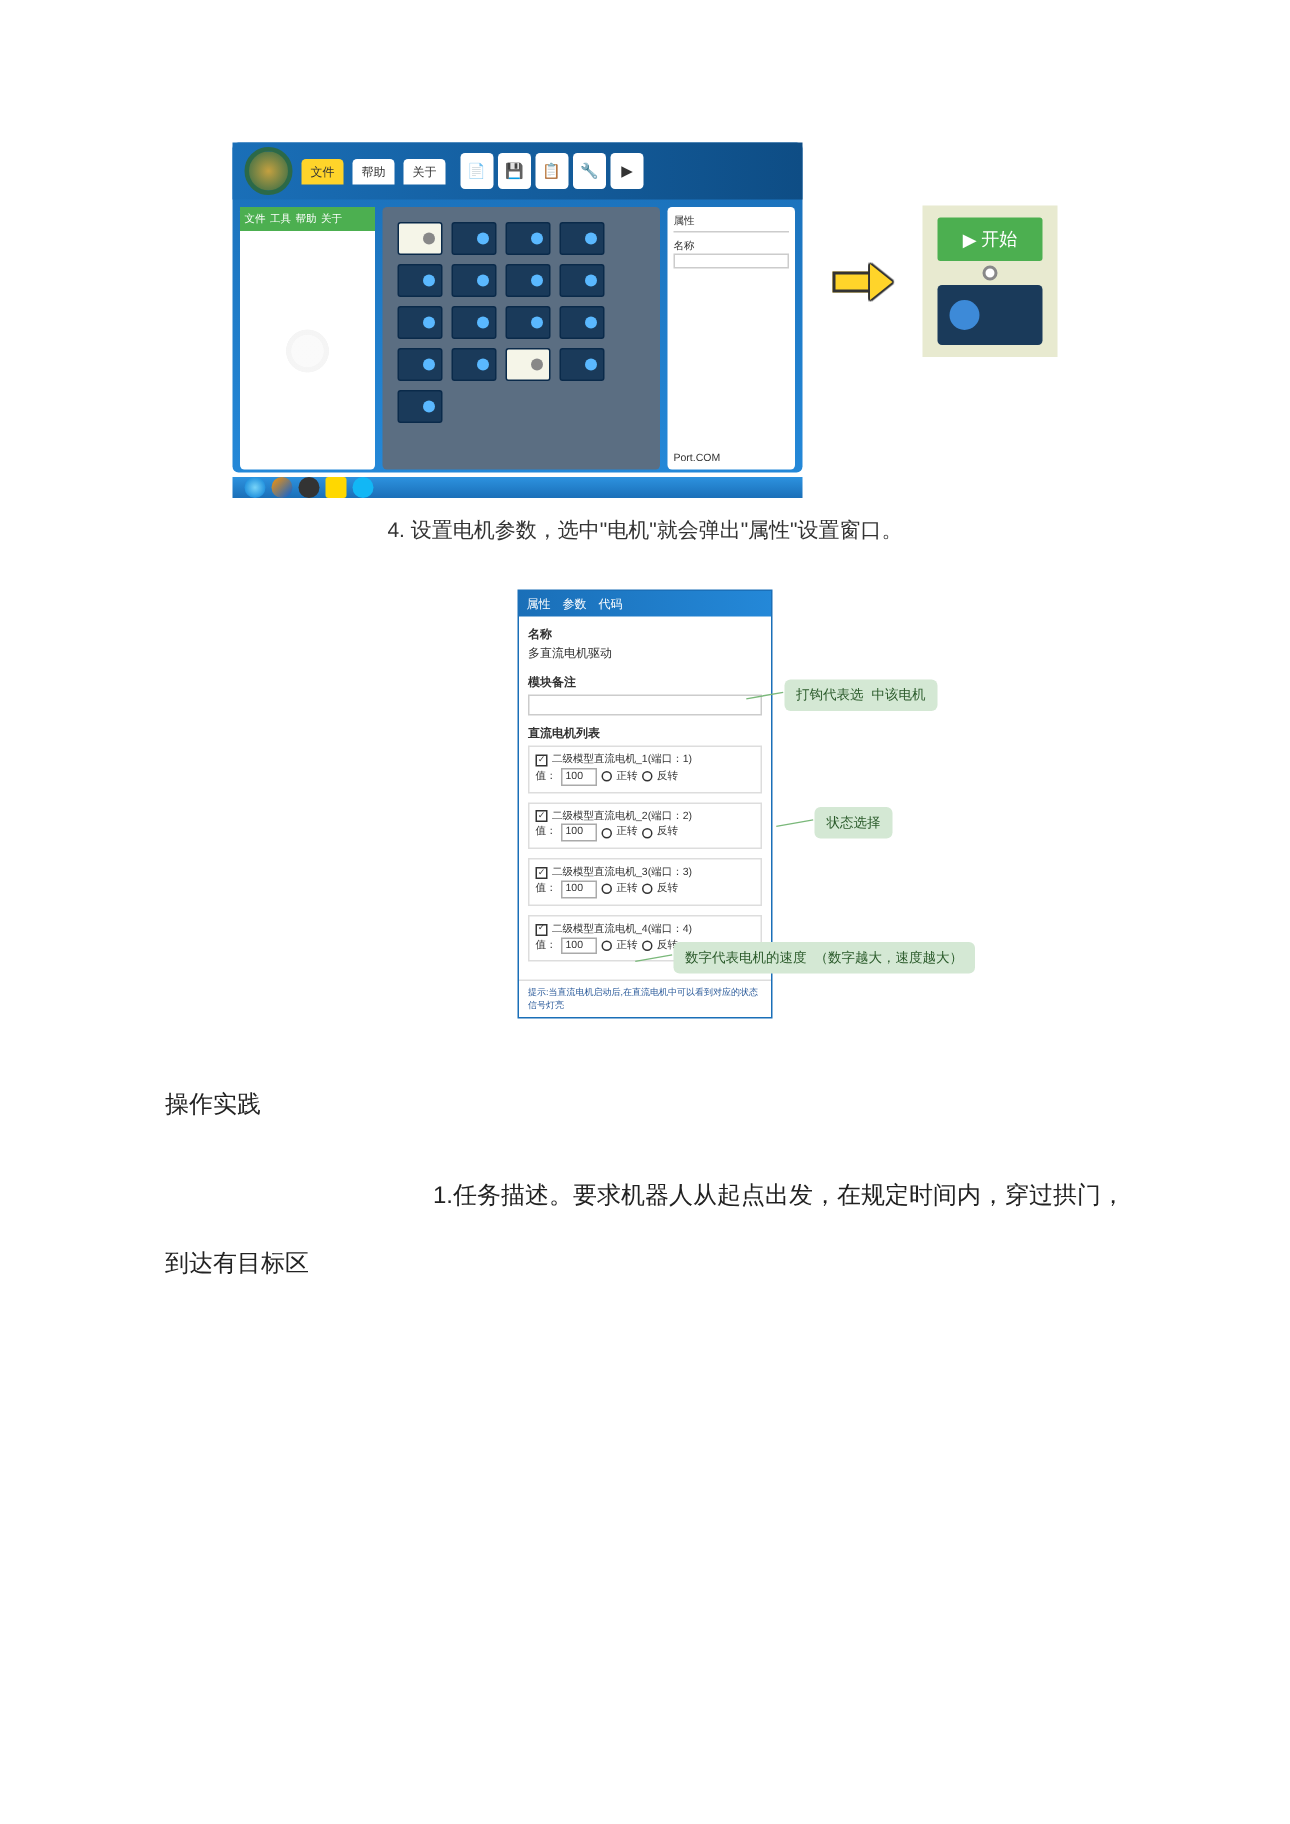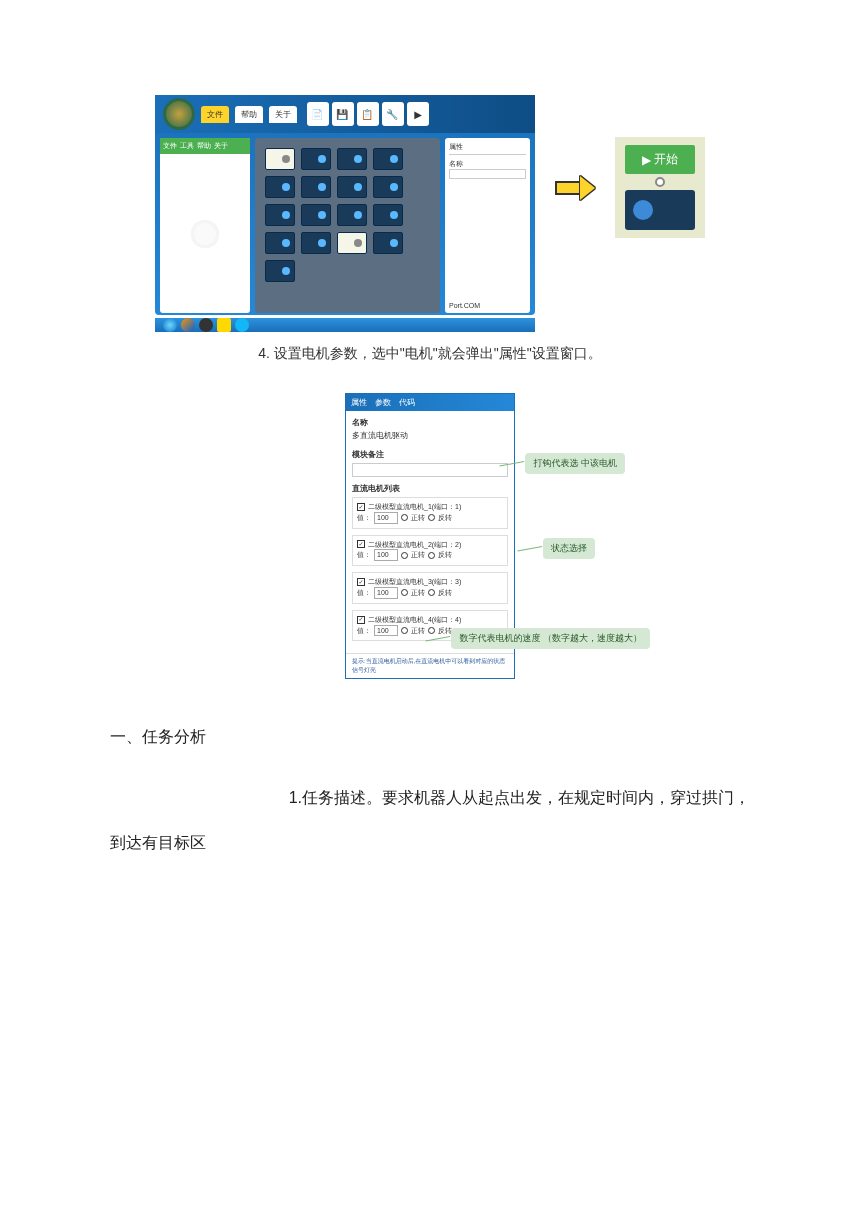--- a/index.html
+++ b/index.html
@@ -329,20 +329,21 @@
     }
     
     .annotation {
       position: absolute;
       background: #d4e8d4;
       border-radius: 4px;
       padding: 4px 8px;
       font-size: 9px;
       color: #2a5a2a;
       white-space: nowrap;
+      font-family: Liberation Mono, monospace;
     }
     .annotation::before {
       content: '';
       position: absolute;
       width: 25px; height: 10px;
       border-top: 1px solid #7ab87a;
       left: -25px;
       top: 8px;
       transform: rotate(-10deg);
       transform-origin: right center;
@@ -550,16 +551,16 @@
 
     <div class="annotation anno-1">打钩代表选
 中该电机</div>
     <div class="annotation anno-2">状态选择</div>
     <div class="annotation anno-3">数字代表电机的速度
 （数字越大，速度越大）</div>
   </div>
 </div>
 
 <div class="text-content">
-  <div class="section-title">一、任务分析</div>
+  <div class="heading">操作实践</div>
   <div class="para">1.任务描述。要求机器人从起点出发，在规定时间内，穿过拱门，</div>
   <div class="para-cont">到达有目标区</div>
 </div>
 
 </body></html>

